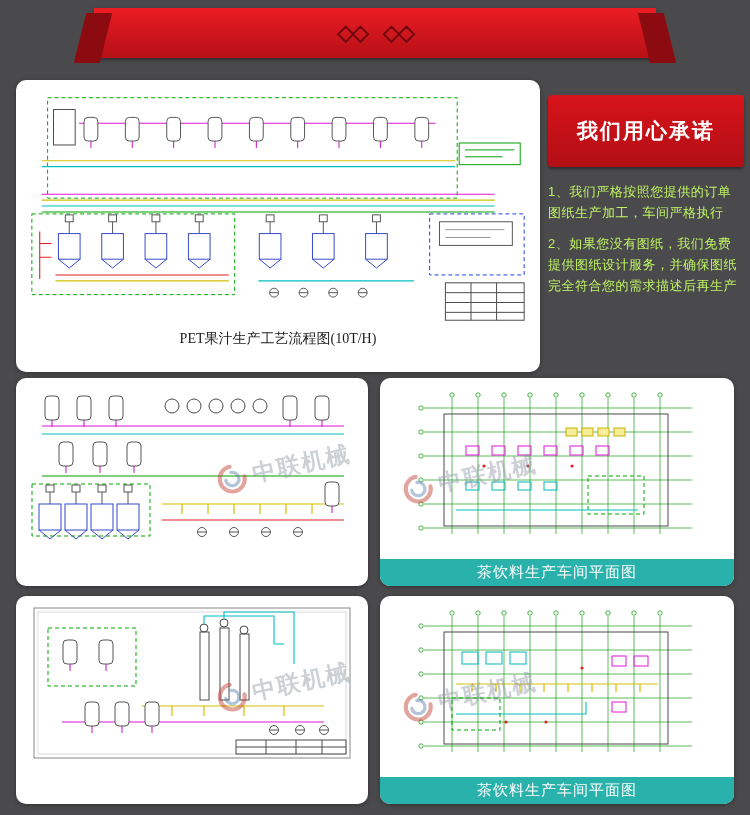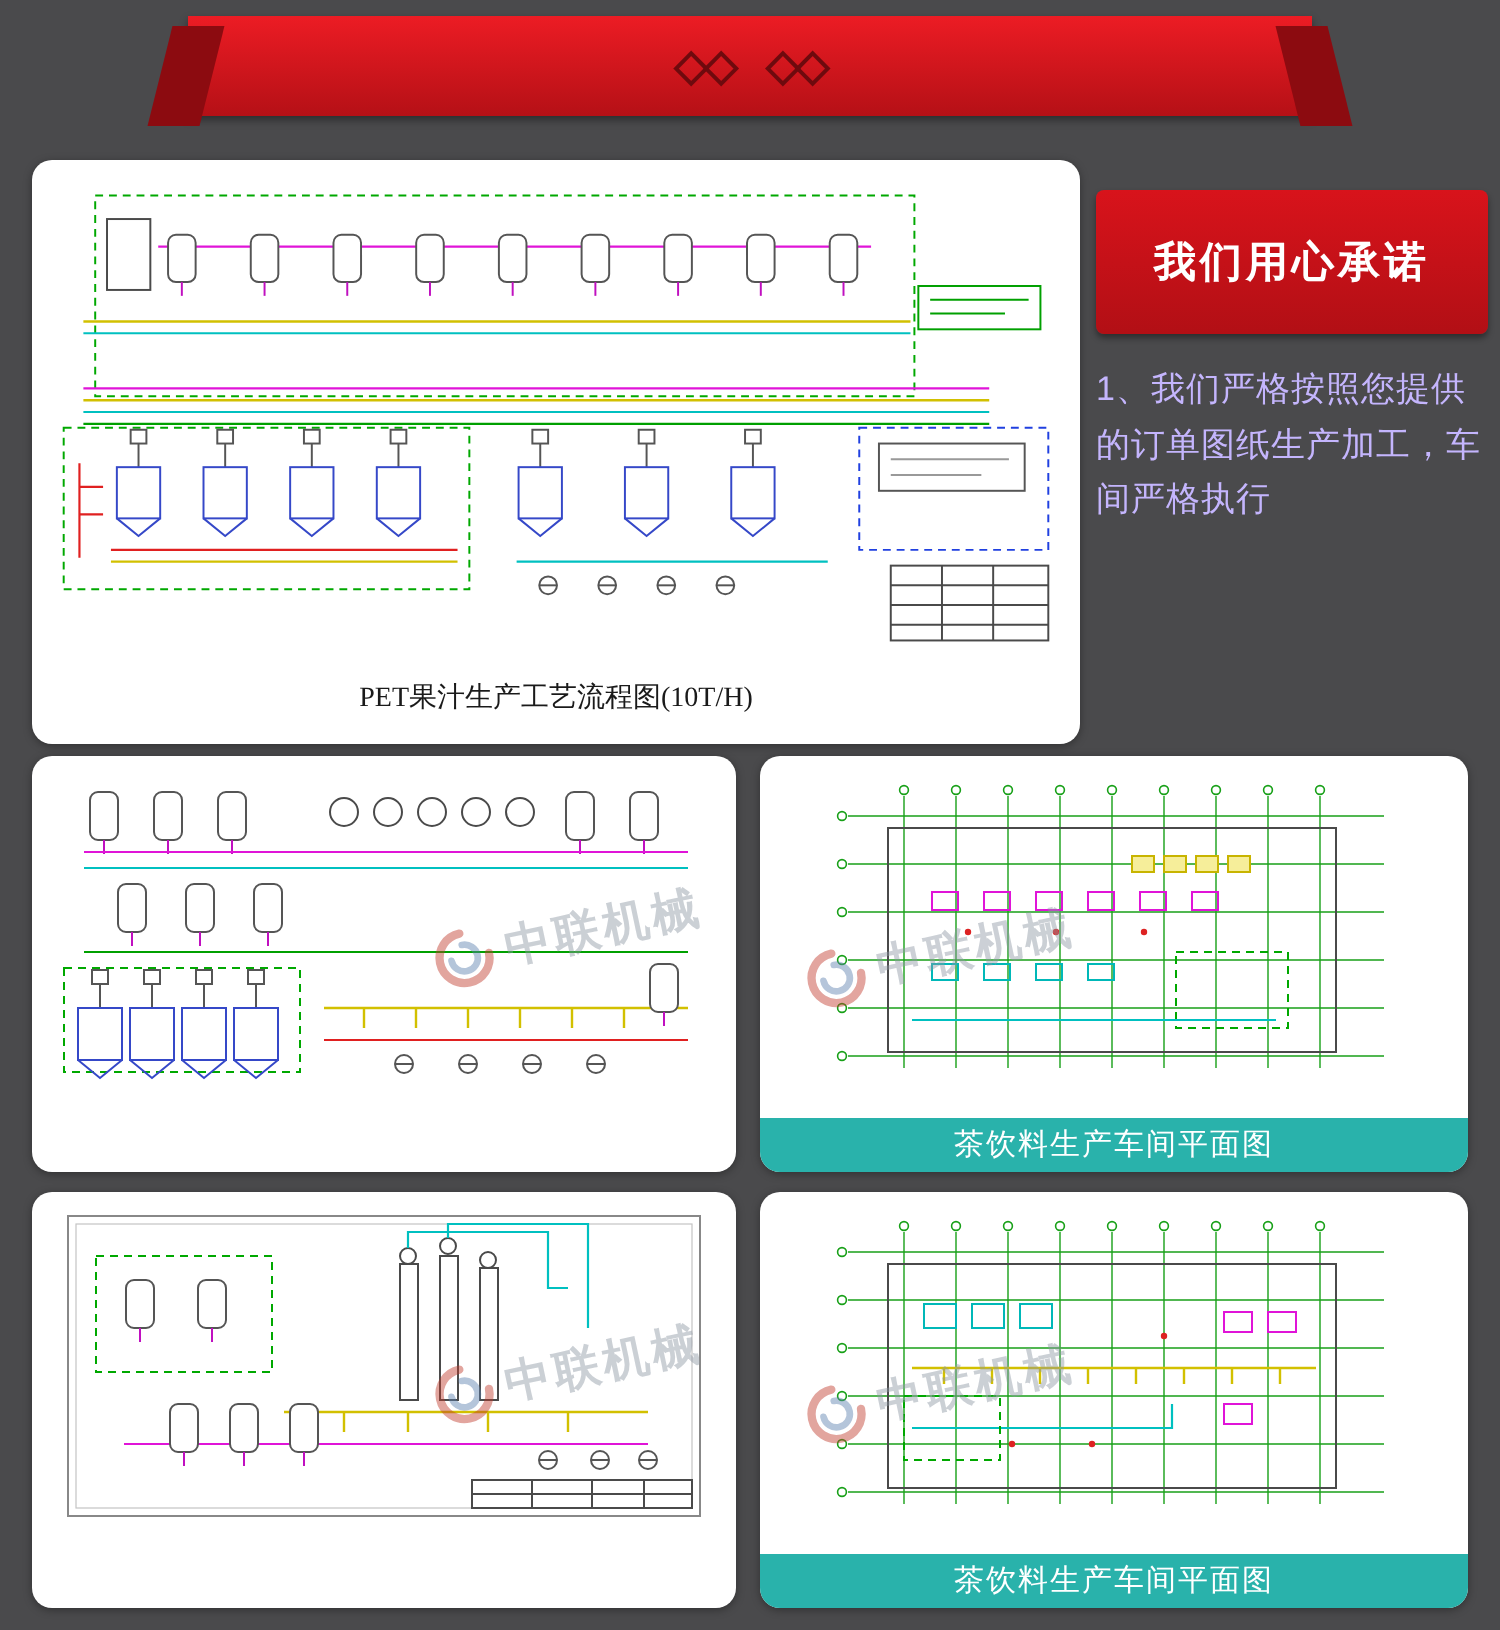--- a/index.html
+++ b/index.html
@@ -21,32 +21,32 @@
   
   .card{position:absolute;background:#fff;border-radius:10px;overflow:hidden;
         box-shadow:0 1px 4px rgba(0,0,0,.35);}
   .card-main{left:16px;top:80px;width:524px;height:292px;}
   .card-g1{left:16px;top:378px;width:352px;height:208px;}
   .card-g2{left:380px;top:378px;width:354px;height:208px;}
   .card-g3{left:16px;top:596px;width:352px;height:208px;}
   .card-g4{left:380px;top:596px;width:354px;height:208px;}
 
   .diag{display:block;margin:6px auto 0;}
-  .caption-main{position:absolute;left:0;right:0;bottom:14px;text-align:center;
+  .caption-main{position:absolute;left:0;right:0;bottom:24px;text-align:center;
         font-family:"Liberation Serif",serif;font-size:14px;color:#1a1a1a;}
   .caption-bar{position:absolute;left:0;right:0;bottom:0;height:27px;background:#29b2ab;
         color:#fff;font-size:15px;display:flex;align-items:center;justify-content:center;
         letter-spacing:1px;}
 
   
   .promise{position:absolute;left:548px;top:95px;width:196px;}
   .promise-badge{background:linear-gradient(180deg,#d8131b,#b20f15);color:#fff;
         font-size:21px;font-weight:bold;text-align:center;padding:22px 0;border-radius:4px;
         letter-spacing:2px;box-shadow:0 2px 3px rgba(0,0,0,.4);}
-  .promise-text{color:#c4b5fd;font-size:17px;line-height:1.62;margin-top:14px;letter-spacing:.5px;}
+  .promise-text{color:#bef264;font-size:13px;line-height:1.62;margin-top:14px;letter-spacing:.5px;}
   .promise-text p{margin:0 0 10px 0;}
 
   
   .watermark{position:absolute;display:flex;align-items:center;gap:6px;opacity:.45;
         transform:rotate(-12deg);pointer-events:none;}
   .wm-logo{width:30px;height:30px;}
   .wm-text{font-size:23px;font-weight:bold;color:#8e98a4;letter-spacing:2px;}
   .wm-r{right:16px;top:74px;}
   .wm-l{left:22px;top:84px;}
 
@@ -147,20 +147,21 @@
         <path d="M430 208h80 M430 218h80 M430 228h80 M456 198v38 M482 198v38"></path>
       </g>
     </svg>
     <div class="caption-main">PET果汁生产工艺流程图(10T/H)</div>
   </div>
 
   <div class="promise">
     <div class="promise-badge">我们用心承诺</div>
     <div class="promise-text">
       <p>1、我们严格按照您提供的订单图纸生产加工，车间严格执行</p>
+      <p>2、如果您没有图纸，我们免费提供图纸设计服务，并确保图纸完全符合您的需求描述后再生产</p>
     </div>
   </div>
 
   <div class="card card-g1">
     <svg class="diag" width="340" height="170" viewBox="0 0 340 170">
       <use href="#vsl" x="30" y="12"></use>
         <use href="#vsl" x="62" y="12"></use>
         <use href="#vsl" x="94" y="12"></use>
       <g class="blk">
         <circle cx="150" cy="22" r="7"></circle>

